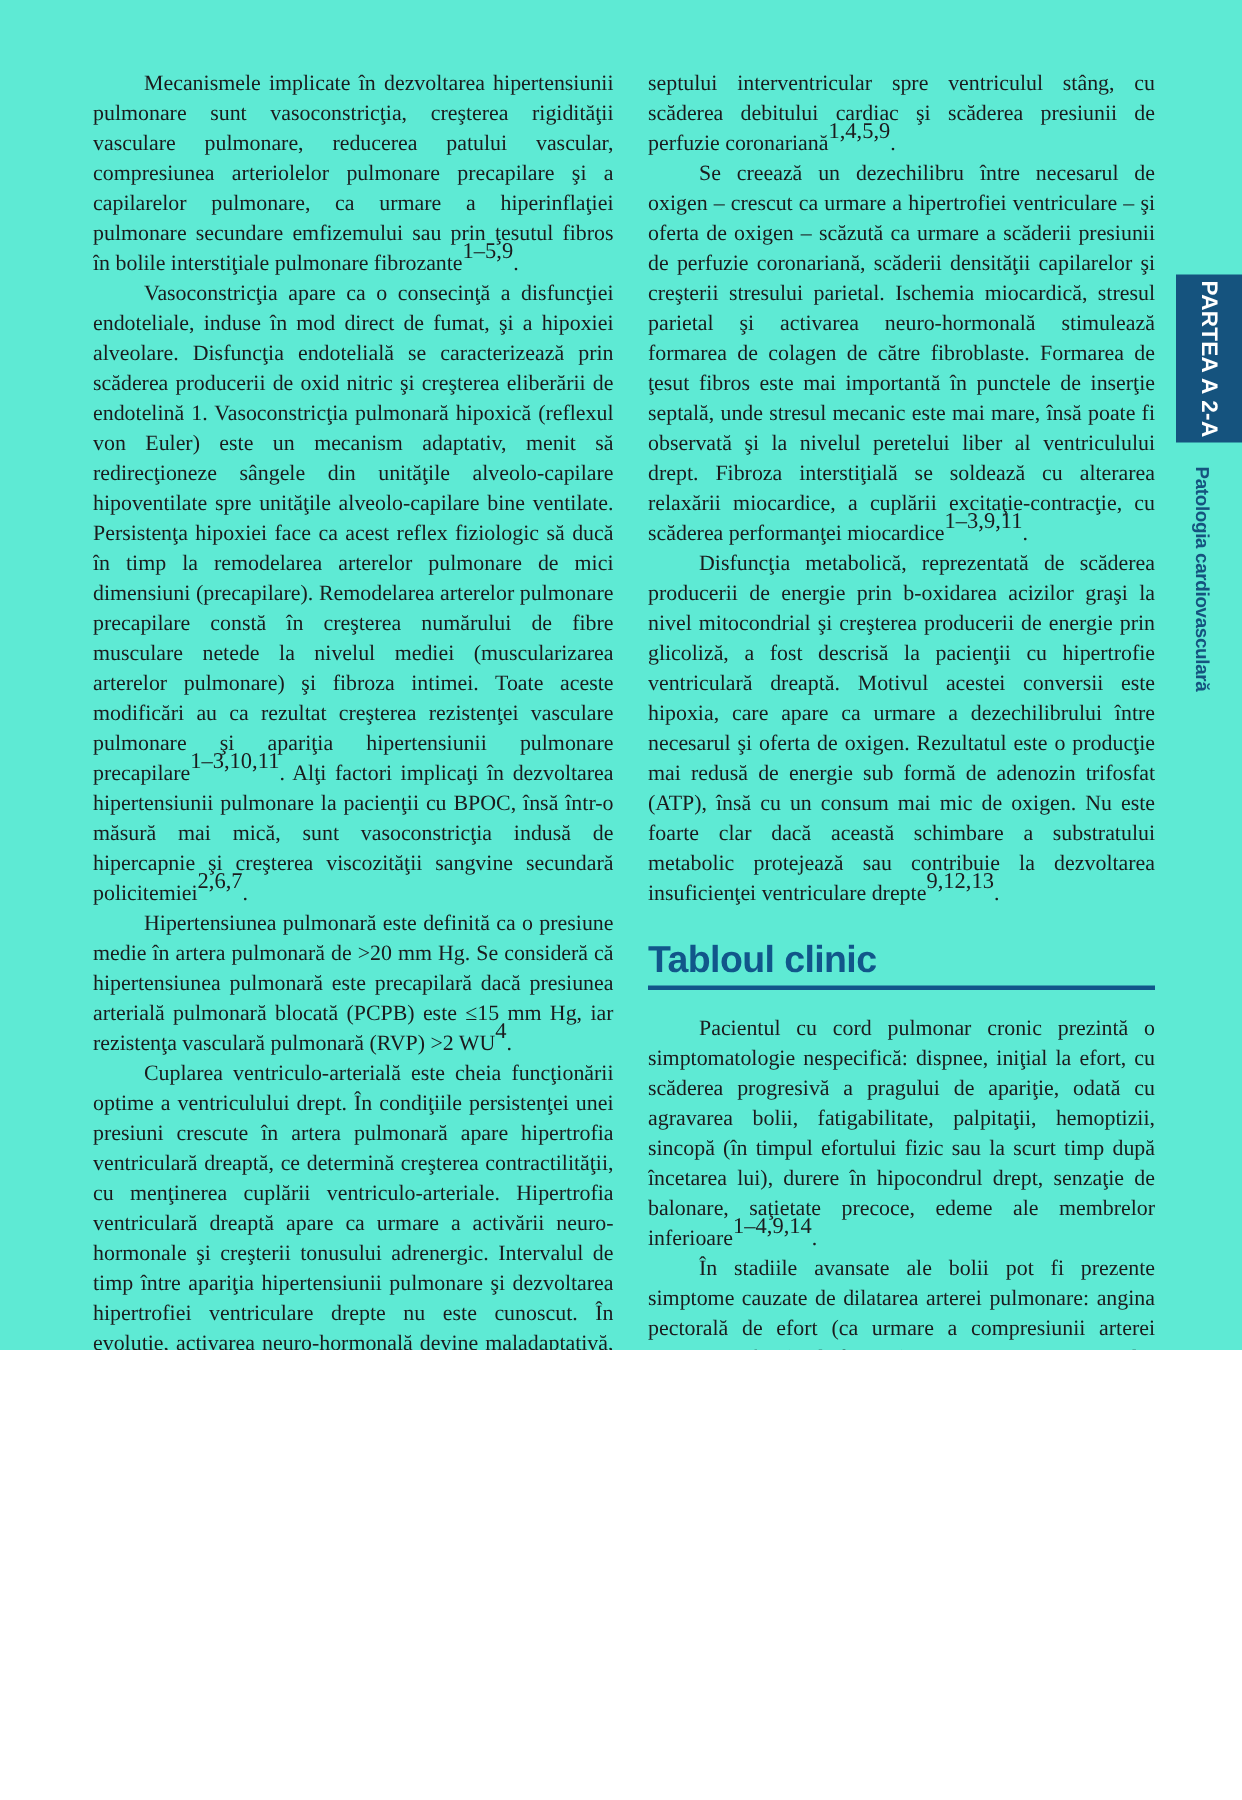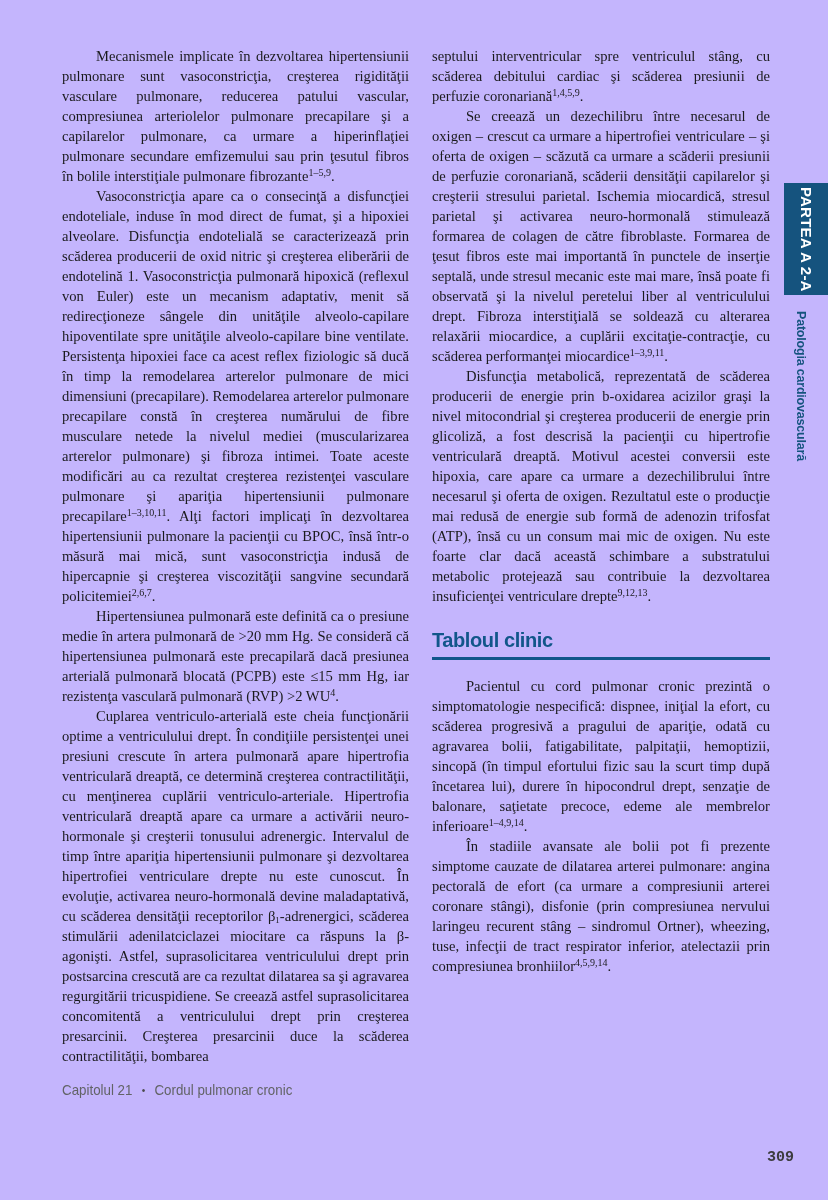--- a/index.html
+++ b/index.html
@@ -5,58 +5,58 @@
   * { box-sizing: border-box; margin: 0; padding: 0; }
   html, body { background: #ffffff; }
   body {
     width: 828px; height: 1200px;
     position: relative;
     font-family: "Liberation Serif", serif;
     overflow: hidden;
   }
   .page {
     position: absolute; left: 0; top: 0;
-    width: 828px; height: 1200px;
-    background: #c4b5fd;
+    width: 828px; height: 900px;
+    background: #5eead4;
     overflow: hidden;
   }
   .column {
     position: absolute;
     top: 46px;
     height: 1104px;
     overflow: hidden;
     color: #1b1b1d;
   }
   .column-left  { left: 62px;  width: 347px; }
   .column-right { left: 432px; width: 338px; }
   .body-par {
     font-size: 14.6px;
     line-height: 20px;
     text-align: justify;
     color: #1b1b1d;
   }
   .body-par.indent { text-indent: 34px; }
   .body-par sup {
-    font-size: 10px;
+    font-size: 15px;
     line-height: 0;
     vertical-align: baseline;
     position: relative;
     top: -0.55em;
   }
   .body-par sub {
     font-size: 9px;
     line-height: 0;
     vertical-align: baseline;
     position: relative;
     top: 0.25em;
   }
   .section-heading {
     font-family: "Liberation Sans", sans-serif;
     font-weight: bold;
-    font-size: 20px;
+    font-size: 25px;
     letter-spacing: -0.4px;
     color: #11568a;
     margin-top: 22px;
     line-height: 24px;
   }
   .heading-rule {
     height: 3px;
     background: #11568a;
     margin-top: 5px;
     margin-bottom: 16px;

